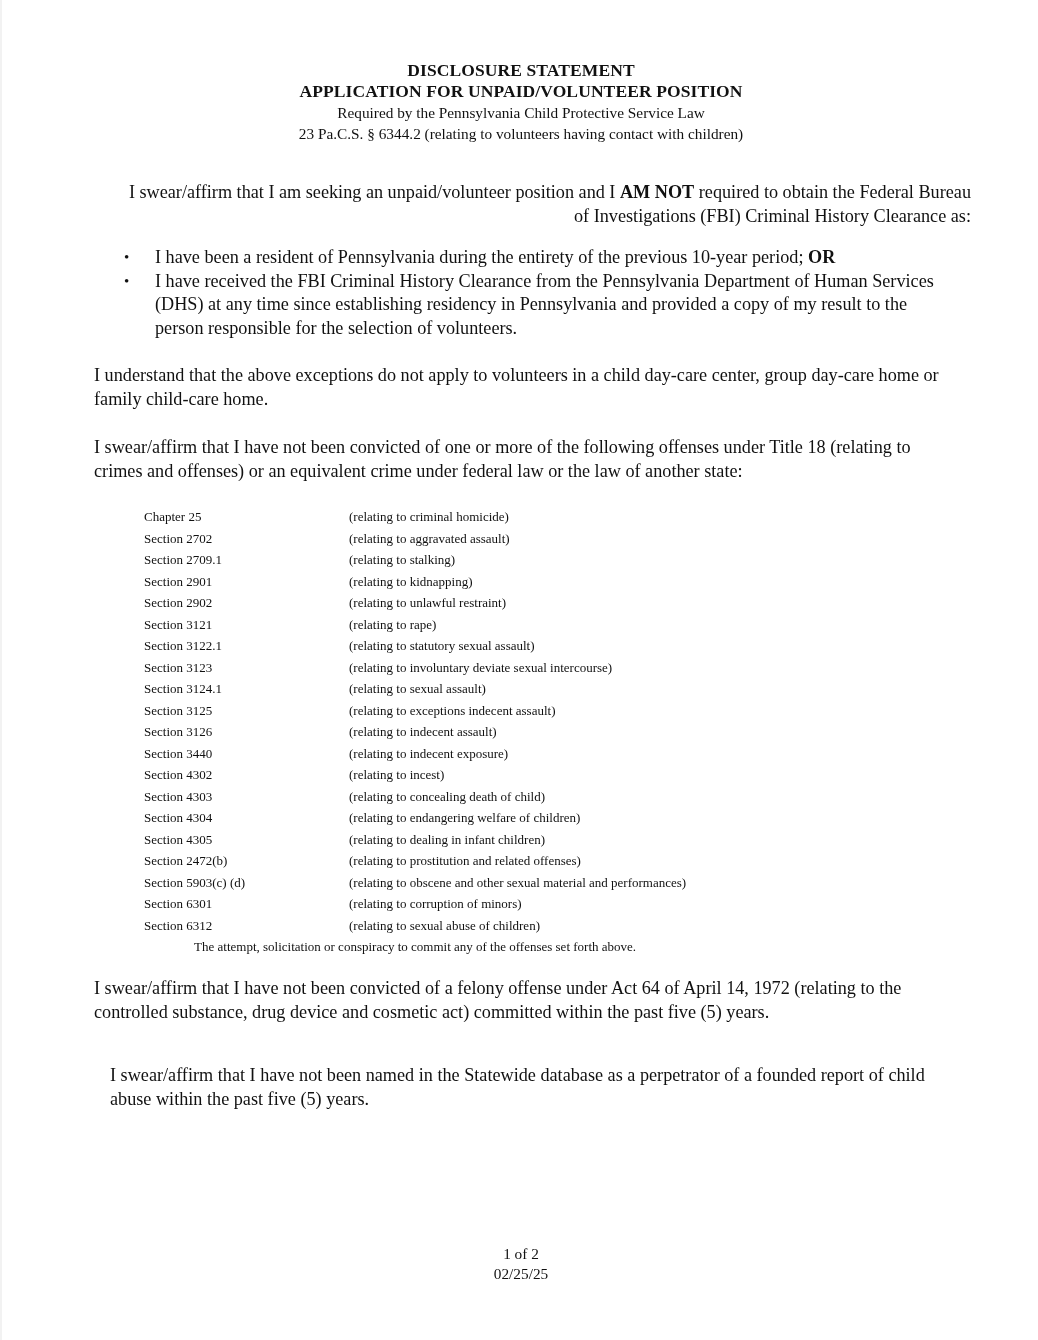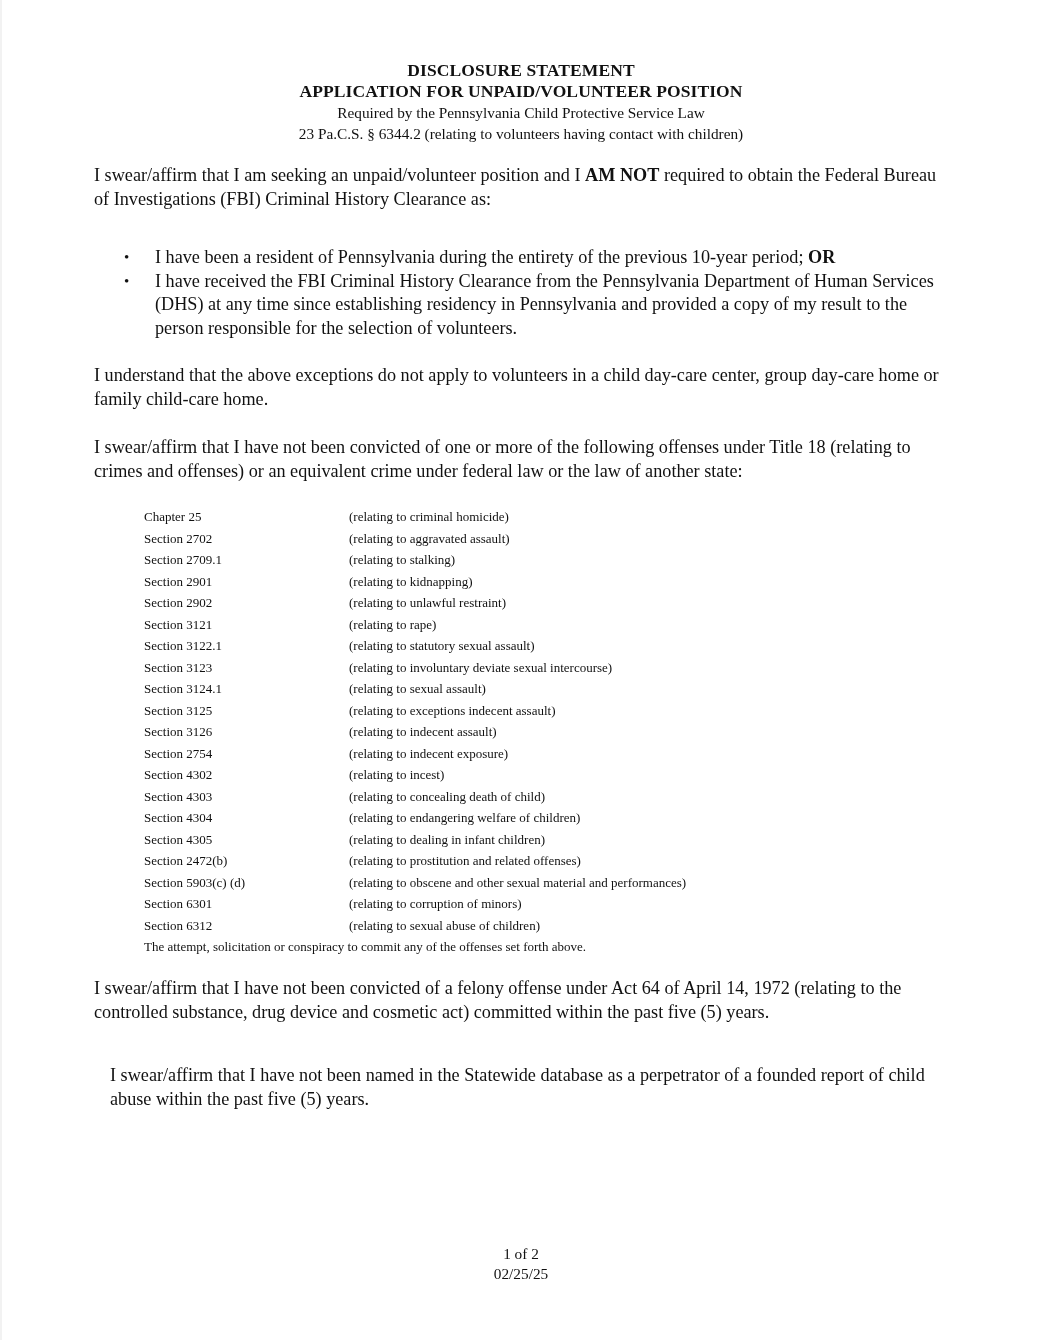--- a/index.html
+++ b/index.html
@@ -80,20 +80,21 @@
     .offense-row {
       display: flex;
       white-space: nowrap;
     }
     .offense-row .sec {
       width: 205px;
       flex: 0 0 205px;
     }
     .offense-note {
       white-space: nowrap;
+      text-align: center;
     }
     .footer {
       position: absolute;
       top: 1244px;
       left: 0;
       width: 1038px;
       text-align: center;
       font-size: 15.3px;
       line-height: 20px;
     }
@@ -103,21 +104,21 @@
 
 <div class="page">
 
   <div class="header">
     <div class="title-line">DISCLOSURE STATEMENT</div>
     <div class="title-line">APPLICATION FOR UNPAID/VOLUNTEER POSITION</div>
     <div class="sub-line">Required by the Pennsylvania Child Protective Service Law</div>
     <div class="sub-line">23 Pa.C.S. § 6344.2 (relating to volunteers having contact with children)</div>
   </div>
 
-  <p class="para" style="top:164px; margin:0;"><span>I swear/affirm that I am seeking an unpaid/volunteer position and I </span><b>AM NOT</b><span> required to obtain  the Federal Bureau of Investigations (FBI) Criminal History Clearance as:</span></p>
+  <p class="para" style="top:164px; margin:17px;text-align:right;"><span>I swear/affirm that I am seeking an unpaid/volunteer position and I </span><b>AM NOT</b><span> required to obtain  the Federal Bureau of Investigations (FBI) Criminal History Clearance as:</span></p>
 
   <ul class="bullets">
     <li>
       <span class="bullet">•</span>
       <span>I have been a resident of Pennsylvania during the entirety of the previous 10-year period; </span><b>OR</b>
     </li>
     <li>
       <span class="bullet">•</span>
       <span>I have received the FBI Criminal History Clearance from the Pennsylvania Department of Human Services (DHS) at any time since establishing residency in Pennsylvania and provided a copy of my result to the person responsible for the selection of volunteers.</span>
     </li>
@@ -166,21 +167,21 @@
       </div>
     <div class="offense-row">
         <span class="sec">Section 3125</span>
         <span>(relating to exceptions indecent assault)</span>
       </div>
     <div class="offense-row">
         <span class="sec">Section 3126</span>
         <span>(relating to indecent assault)</span>
       </div>
     <div class="offense-row">
-        <span class="sec">Section 2754</span>
+        <span class="sec">Section 3440</span>
         <span>(relating to indecent exposure)</span>
       </div>
     <div class="offense-row">
         <span class="sec">Section 4302</span>
         <span>(relating to incest)</span>
       </div>
     <div class="offense-row">
         <span class="sec">Section 4303</span>
         <span>(relating to concealing death of child)</span>
       </div>

